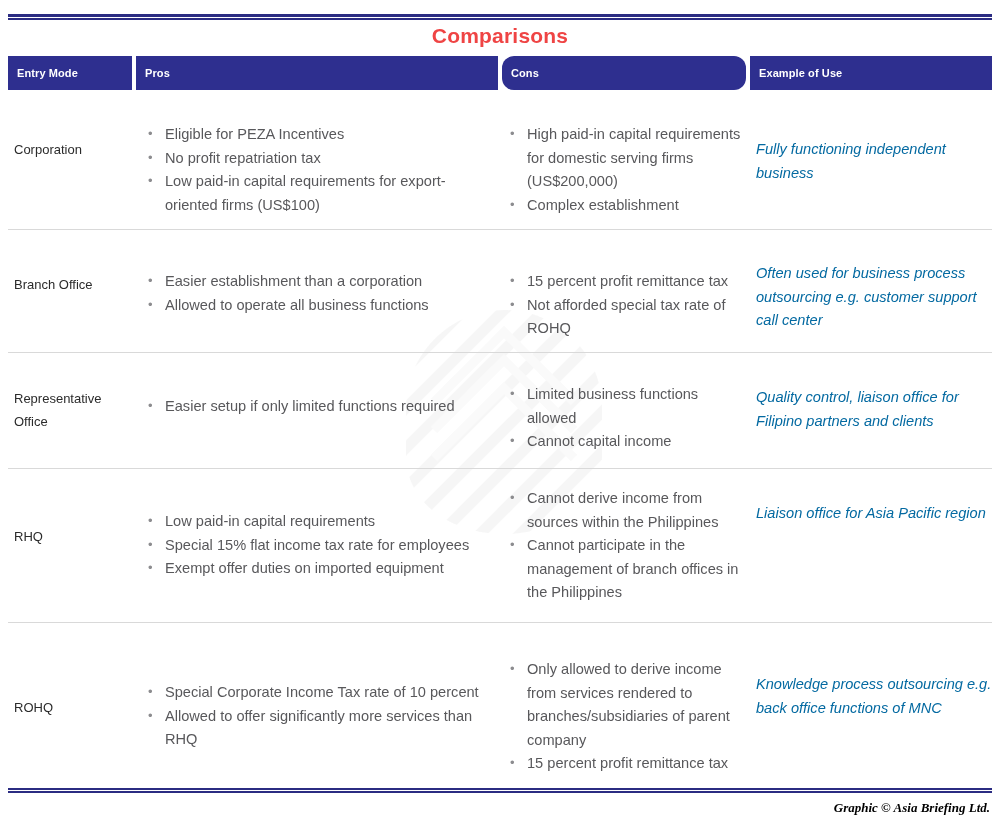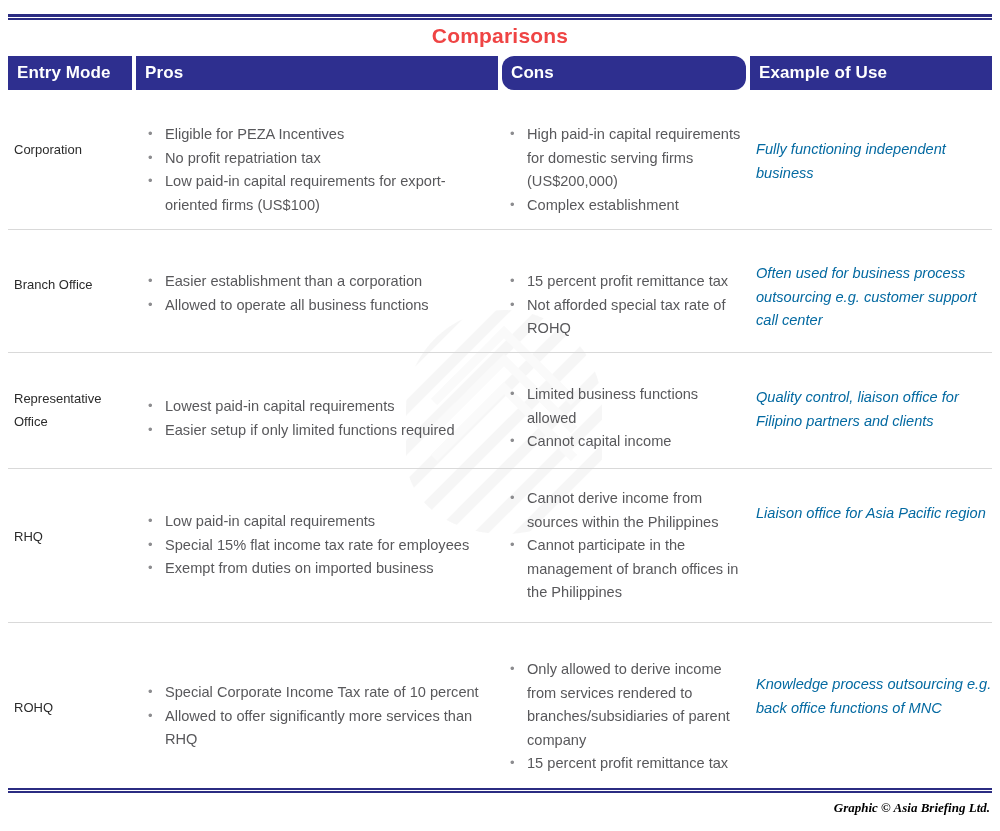--- a/index.html
+++ b/index.html
@@ -62,21 +62,21 @@
     top: 56px;
     width: 984px;
     height: 34px;
   }
   .hcell {
     position: absolute;
     top: 0;
     height: 34px;
     background: #2e2f8f;
     color: #ffffff;
-    font-size: 17px;
+    font-size: 11px;
     font-weight: bold;
     display: flex;
     align-items: center;
     box-sizing: border-box;
     padding-left: 9px;
     letter-spacing: 0.1px;
   }
   .hcell.c0 { left: 0px;   width: 124px; }
   .hcell.c1 { left: 128px; width: 362px; }
   .hcell.c2 { left: 494px; width: 244px; border-radius: 12px; }
@@ -274,40 +274,39 @@
           <li>Not afforded special tax rate of ROHQ</li>
         </ul>
       </div>
       <div class="cell ex" style="top:33px">Often used for business process outsourcing e.g. customer support call center</div>
     </div>
 
     <div class="trow" style="height:116px">
       <div class="cell mode" style="top:35px">Representative Office</div>
       <div class="cell pros" style="top:35px">
         <ul class="blist">
-          <li>Lowest paid-in capital requirements</li>
           <li>Easier setup if only limited functions required</li>
         </ul>
       </div>
       <div class="cell cons" style="top:23px">
         <ul class="blist">
           <li>Limited business functions allowed</li>
           <li>Cannot capital income</li>
         </ul>
       </div>
       <div class="cell ex" style="top:34px">Quality control, liaison office for Filipino partners and clients</div>
     </div>
 
     <div class="trow" style="height:154px">
       <div class="cell mode" style="top:57px">RHQ</div>
       <div class="cell pros" style="top:34px">
         <ul class="blist">
           <li>Low paid-in capital requirements</li>
           <li>Special 15% flat income tax rate for employees</li>
-          <li>Exempt from duties on imported business</li>
+          <li>Exempt offer duties on imported equipment</li>
         </ul>
       </div>
       <div class="cell cons" style="top:11px">
         <ul class="blist">
           <li>Cannot derive income from sources within the Philippines</li>
           <li>Cannot participate in the management of branch offices in the Philippines</li>
         </ul>
       </div>
       <div class="cell ex" style="top:34px">Liaison office for Asia Pacific region</div>
     </div>

